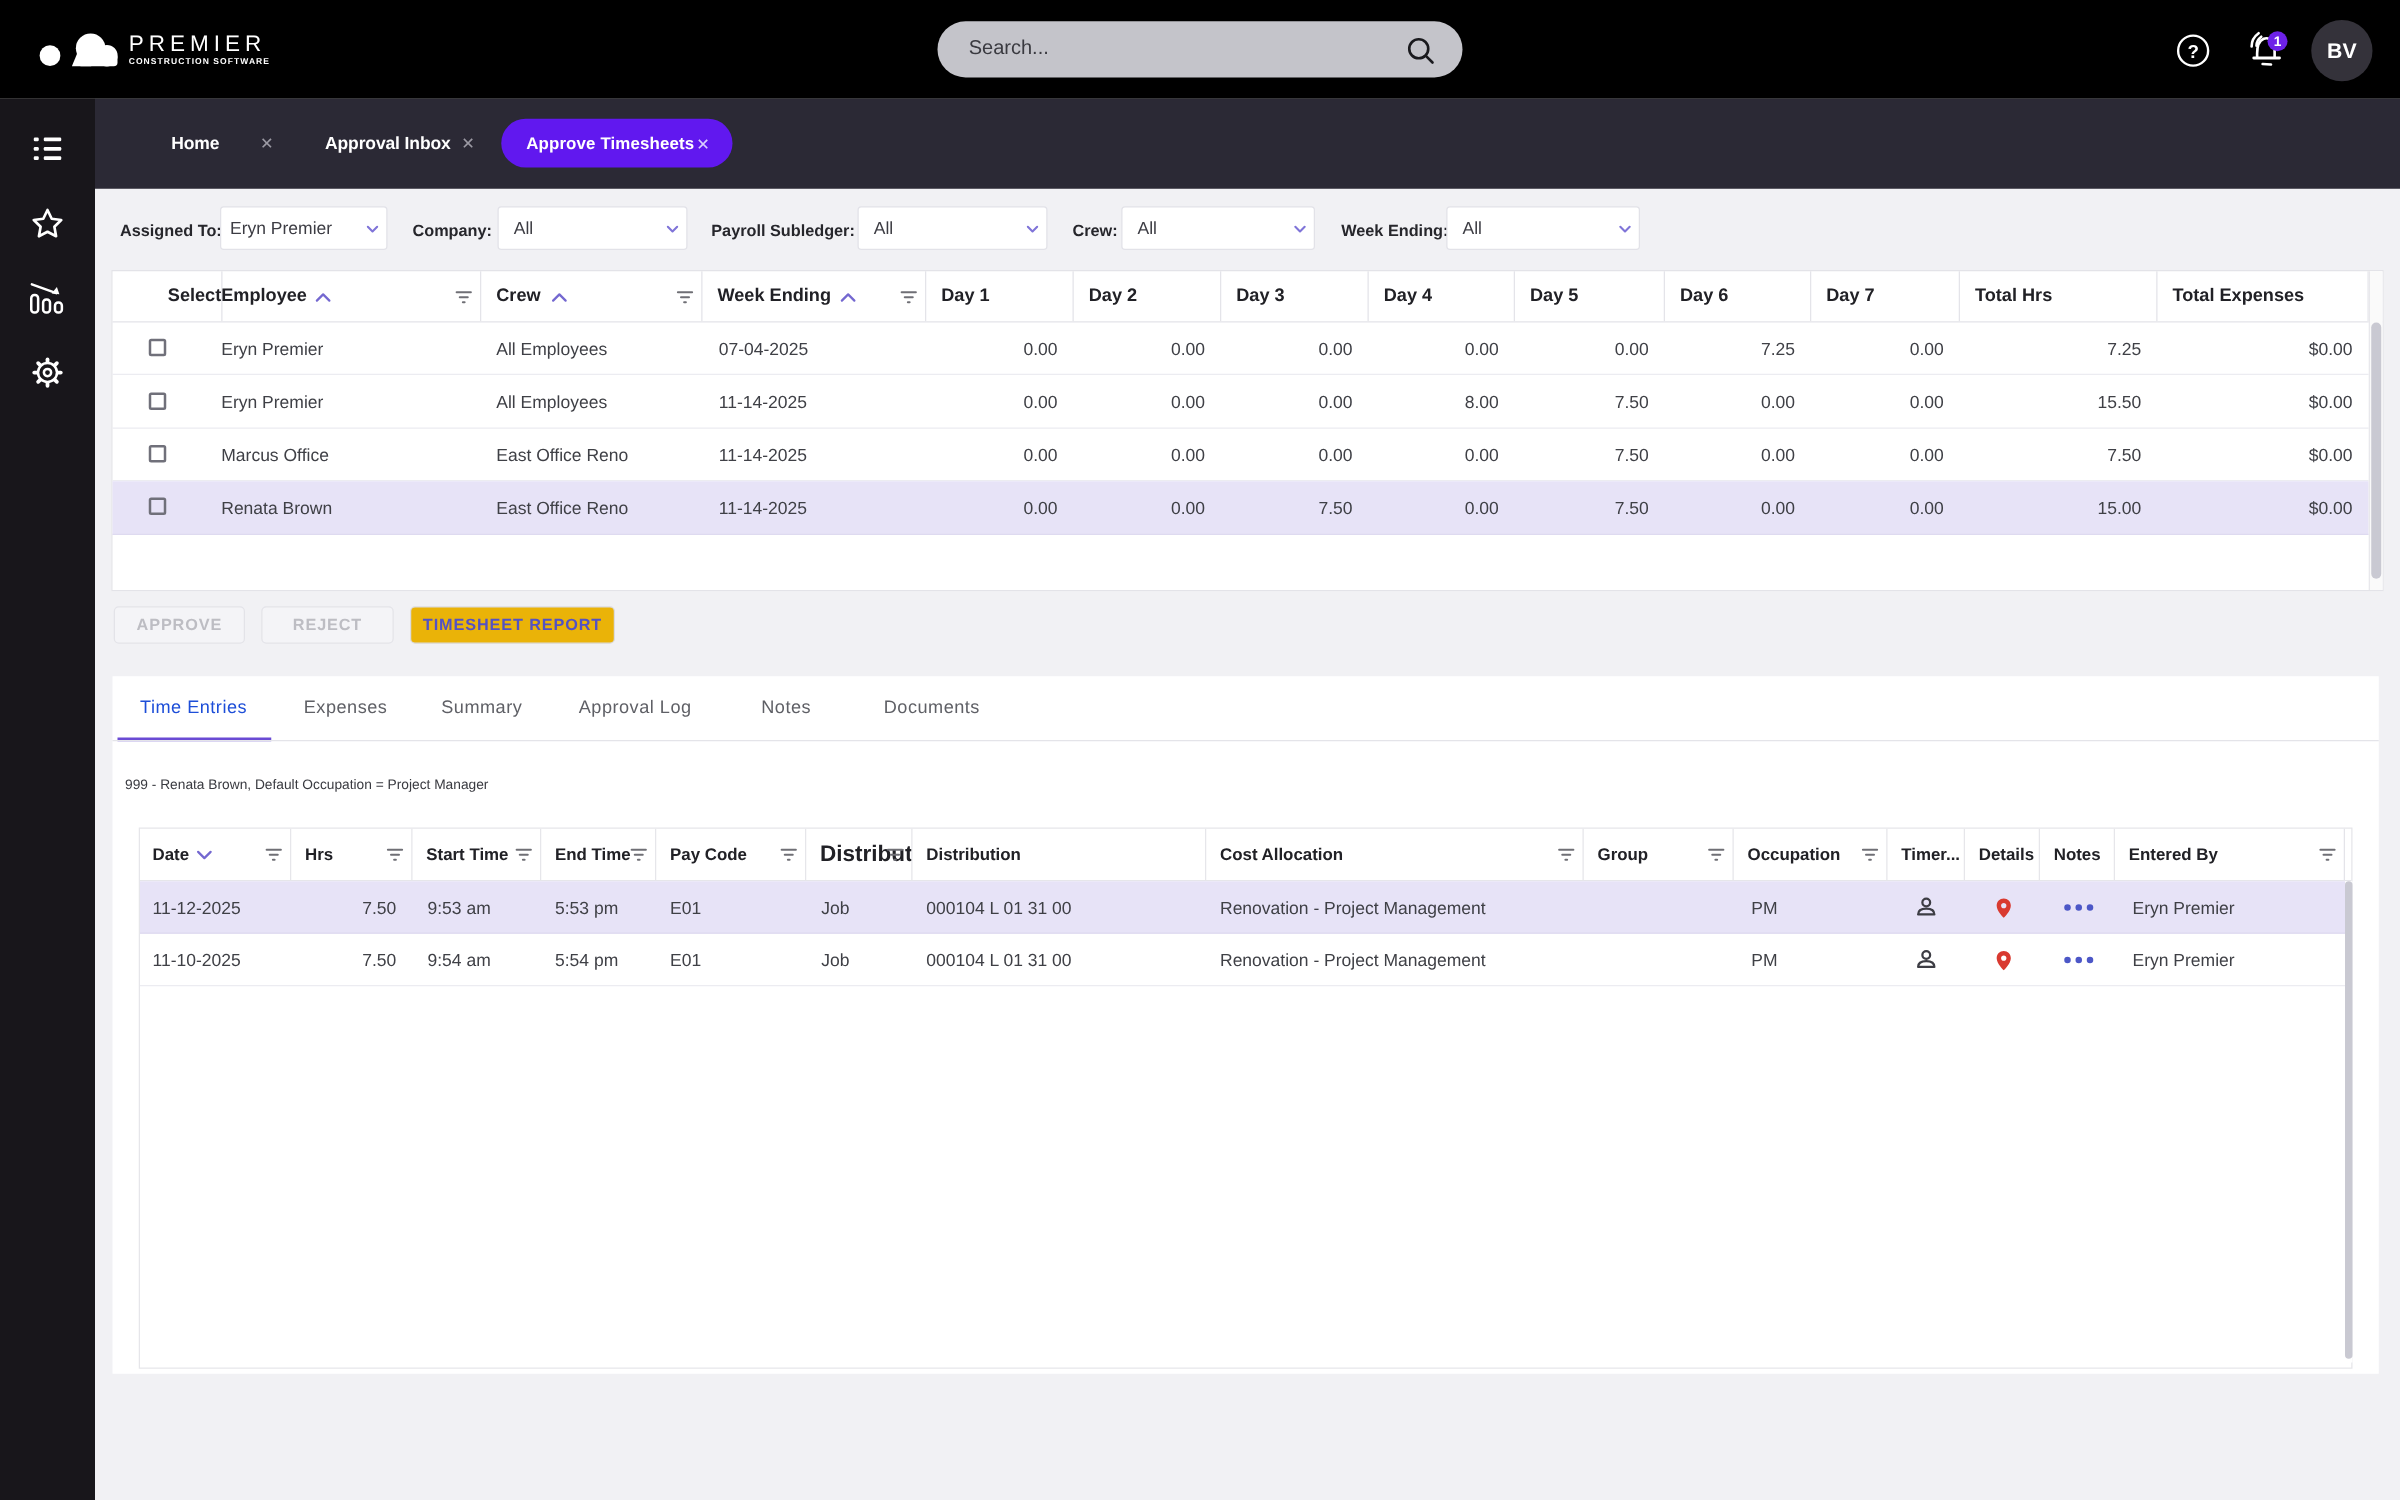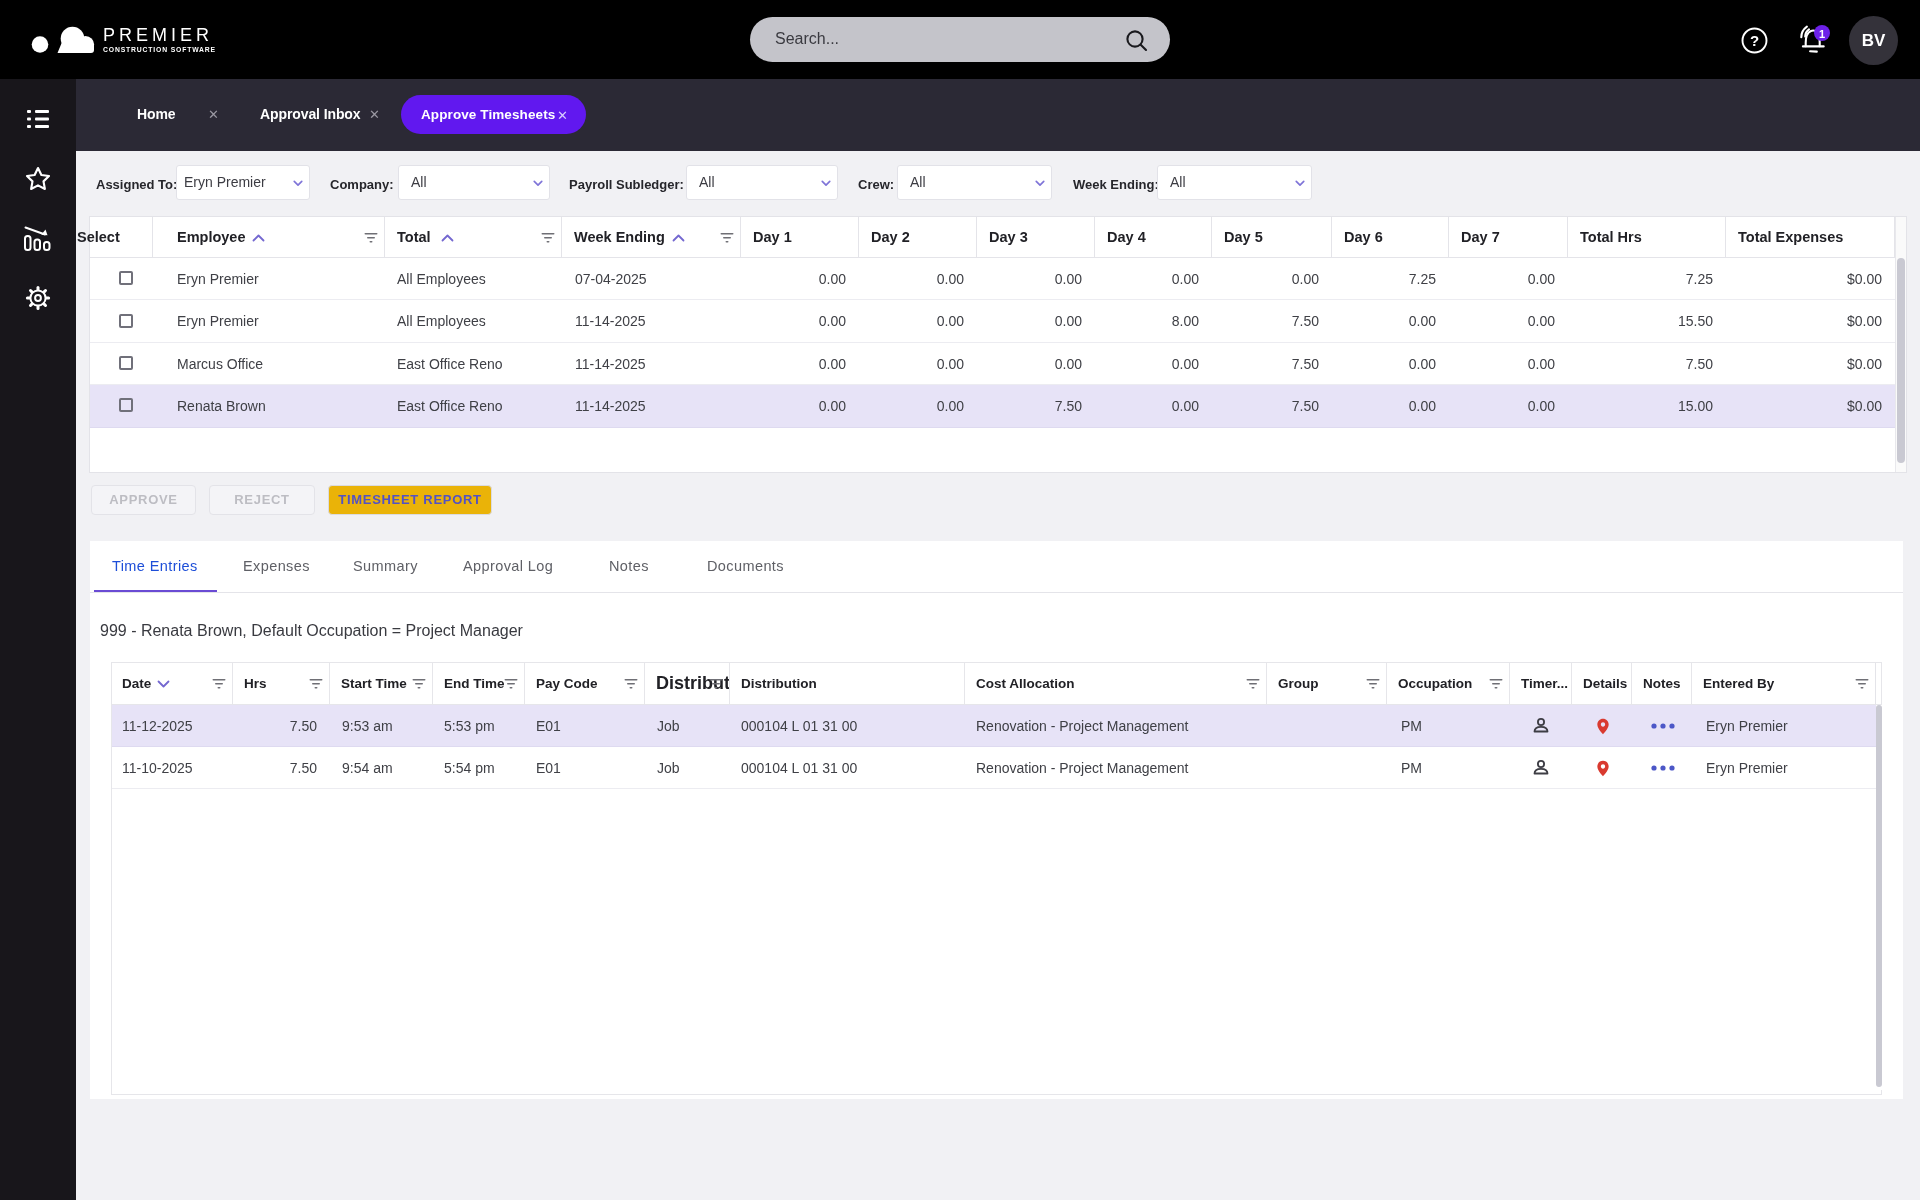--- a/index.html
+++ b/index.html
@@ -131,33 +131,33 @@
 <div class="fselect" style="left:897px;width:155px;padding-left:12px">All</div>
 <svg class="abs" style="left:1035px;top:180px" width="10" height="7" viewBox="0 0 12 8">
     <path d="M1.5 1.5 L6 6 L10.5 1.5" fill="none" stroke="#7f74d8" stroke-width="2" stroke-linecap="round" stroke-linejoin="round"></path>
   </svg>
 <div class="flabel" style="left:1073px">Week Ending:</div>
 <div class="fselect" style="left:1157px;width:155px;padding-left:12px">All</div>
 <svg class="abs" style="left:1295px;top:180px" width="10" height="7" viewBox="0 0 12 8">
     <path d="M1.5 1.5 L6 6 L10.5 1.5" fill="none" stroke="#7f74d8" stroke-width="2" stroke-linecap="round" stroke-linejoin="round"></path>
   </svg>
 <div class="abs" style="left:89px;top:216px;width:1818px;height:257px;background:#fff;border:1px solid #e3e3e8"></div>
-<div class="hcell" style="left:77px;top:217px;width:76px;height:40px;line-height:40px;border-right:1px solid #e4e4e9;text-align:left;">Select</div>
+<div class="hcell" style="left:102px;top:217px;width:76px;height:40px;line-height:40px;border-right:1px solid #e4e4e9;text-align:right;">Select</div>
 <div class="hcell" style="left:165px;top:217px;width:220px;height:40px;line-height:40px;border-right:1px solid #e4e4e9;padding-left:12px;">Employee</div>
 <svg class="abs" style="left:252px;top:234px" width="13" height="8" viewBox="0 0 13 8">
     <path d="M1.5 6.5 L6.5 1.5 L11.5 6.5" fill="none" stroke="#7468d0" stroke-width="1.8" stroke-linecap="round" stroke-linejoin="round"></path>
   </svg>
 <svg class="abs" style="left:364px;top:232px" width="14" height="12" viewBox="0 0 14 12">
     <g fill="#6f6f75">
       <rect x="0.5" y="1" width="13" height="1.6" rx="0.8"></rect>
       <rect x="3" y="5" width="8" height="1.6" rx="0.8"></rect>
       <rect x="5.5" y="9" width="3" height="1.6" rx="0.8"></rect>
     </g>
   </svg>
-<div class="hcell" style="left:385px;top:217px;width:177px;height:40px;line-height:40px;border-right:1px solid #e4e4e9;padding-left:12px;">Total</div>
+<div class="hcell" style="left:385px;top:217px;width:177px;height:40px;line-height:40px;border-right:1px solid #e4e4e9;padding-left:12px;">Crew</div>
 <svg class="abs" style="left:441px;top:234px" width="13" height="8" viewBox="0 0 13 8">
     <path d="M1.5 6.5 L6.5 1.5 L11.5 6.5" fill="none" stroke="#7468d0" stroke-width="1.8" stroke-linecap="round" stroke-linejoin="round"></path>
   </svg>
 <svg class="abs" style="left:541px;top:232px" width="14" height="12" viewBox="0 0 14 12">
     <g fill="#6f6f75">
       <rect x="0.5" y="1" width="13" height="1.6" rx="0.8"></rect>
       <rect x="3" y="5" width="8" height="1.6" rx="0.8"></rect>
       <rect x="5.5" y="9" width="3" height="1.6" rx="0.8"></rect>
     </g>
   </svg>
@@ -245,21 +245,21 @@
 <div class="btn" style="left:328px;width:164px;color:#5352c4;background:#eab308;border-color:#dbdbe0">TIMESHEET REPORT</div>
 <div id="card"></div>
 <div class="ctab" style="left:112px;color:#1d4ed8;font-weight:400">Time Entries</div>
 <div class="ctab" style="left:243px;">Expenses</div>
 <div class="ctab" style="left:353px;">Summary</div>
 <div class="ctab" style="left:463px;">Approval Log</div>
 <div class="ctab" style="left:609px;">Notes</div>
 <div class="ctab" style="left:707px;">Documents</div>
 <div class="abs" style="left:94px;top:590px;width:123px;height:3px;background:#6a4bd4"></div>
 <div class="abs" style="left:90px;top:592px;width:1813px;height:1px;background:#e4e4e9"></div>
-<div class="abs" style="left:100px;top:622px;font-size:16px;color:#393a40">999 - Renata Brown, Default Occupation = Project Manager</div>
+<div class="abs" style="left:100px;top:622px;font-size:11px;color:#393a40">999 - Renata Brown, Default Occupation = Project Manager</div>
 <div class="abs" style="left:111px;top:662px;width:1771px;height:433px;background:#fff;border:1px solid #e6e6ea"></div>
 <div class="hcell h2" style="left:111px;top:663px;width:122px;height:41px;line-height:41px;padding-left:11px;border-right:1px solid #e6e6ea;">Date</div>
 <svg class="abs" style="left:157px;top:680px" width="13" height="8" viewBox="0 0 13 8">
     <path d="M1.5 1.5 L6.5 6.5 L11.5 1.5" fill="none" stroke="#7468d0" stroke-width="1.8" stroke-linecap="round" stroke-linejoin="round"></path>
   </svg>
 <svg class="abs" style="left:212px;top:678px" width="14" height="12" viewBox="0 0 14 12">
     <g fill="#6f6f75">
       <rect x="0.5" y="1" width="13" height="1.6" rx="0.8"></rect>
       <rect x="3" y="5" width="8" height="1.6" rx="0.8"></rect>
       <rect x="5.5" y="9" width="3" height="1.6" rx="0.8"></rect>

